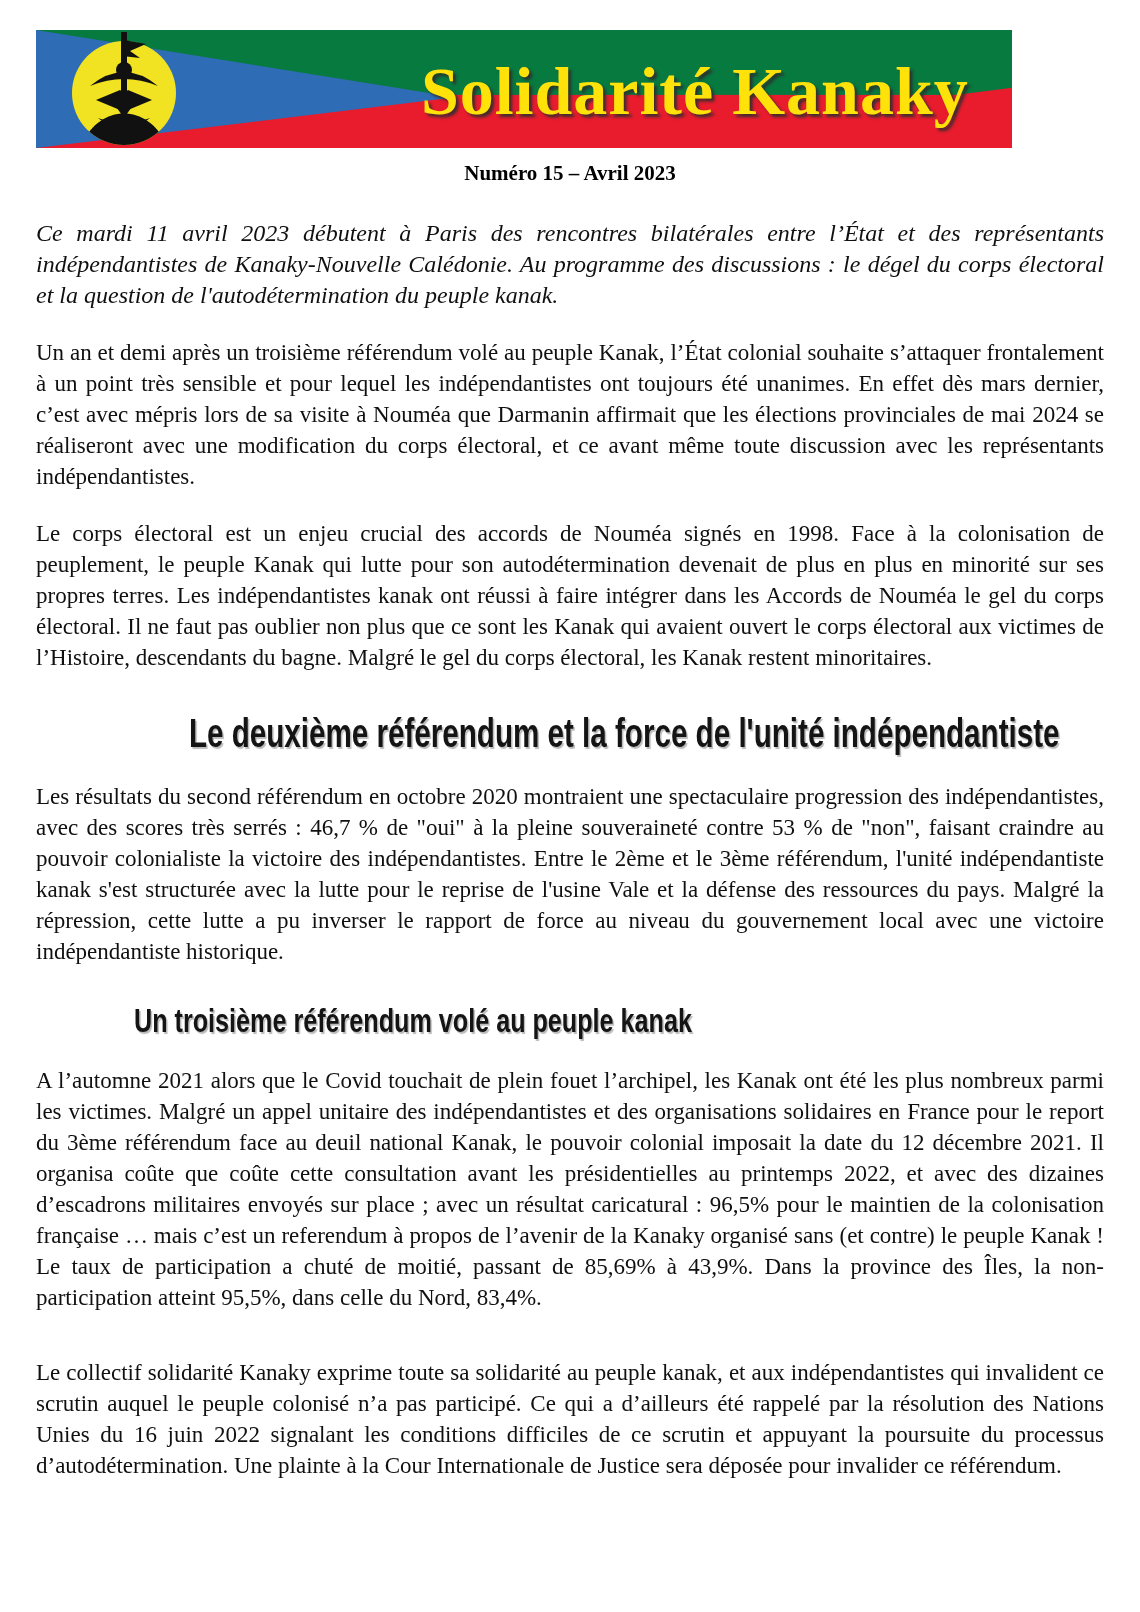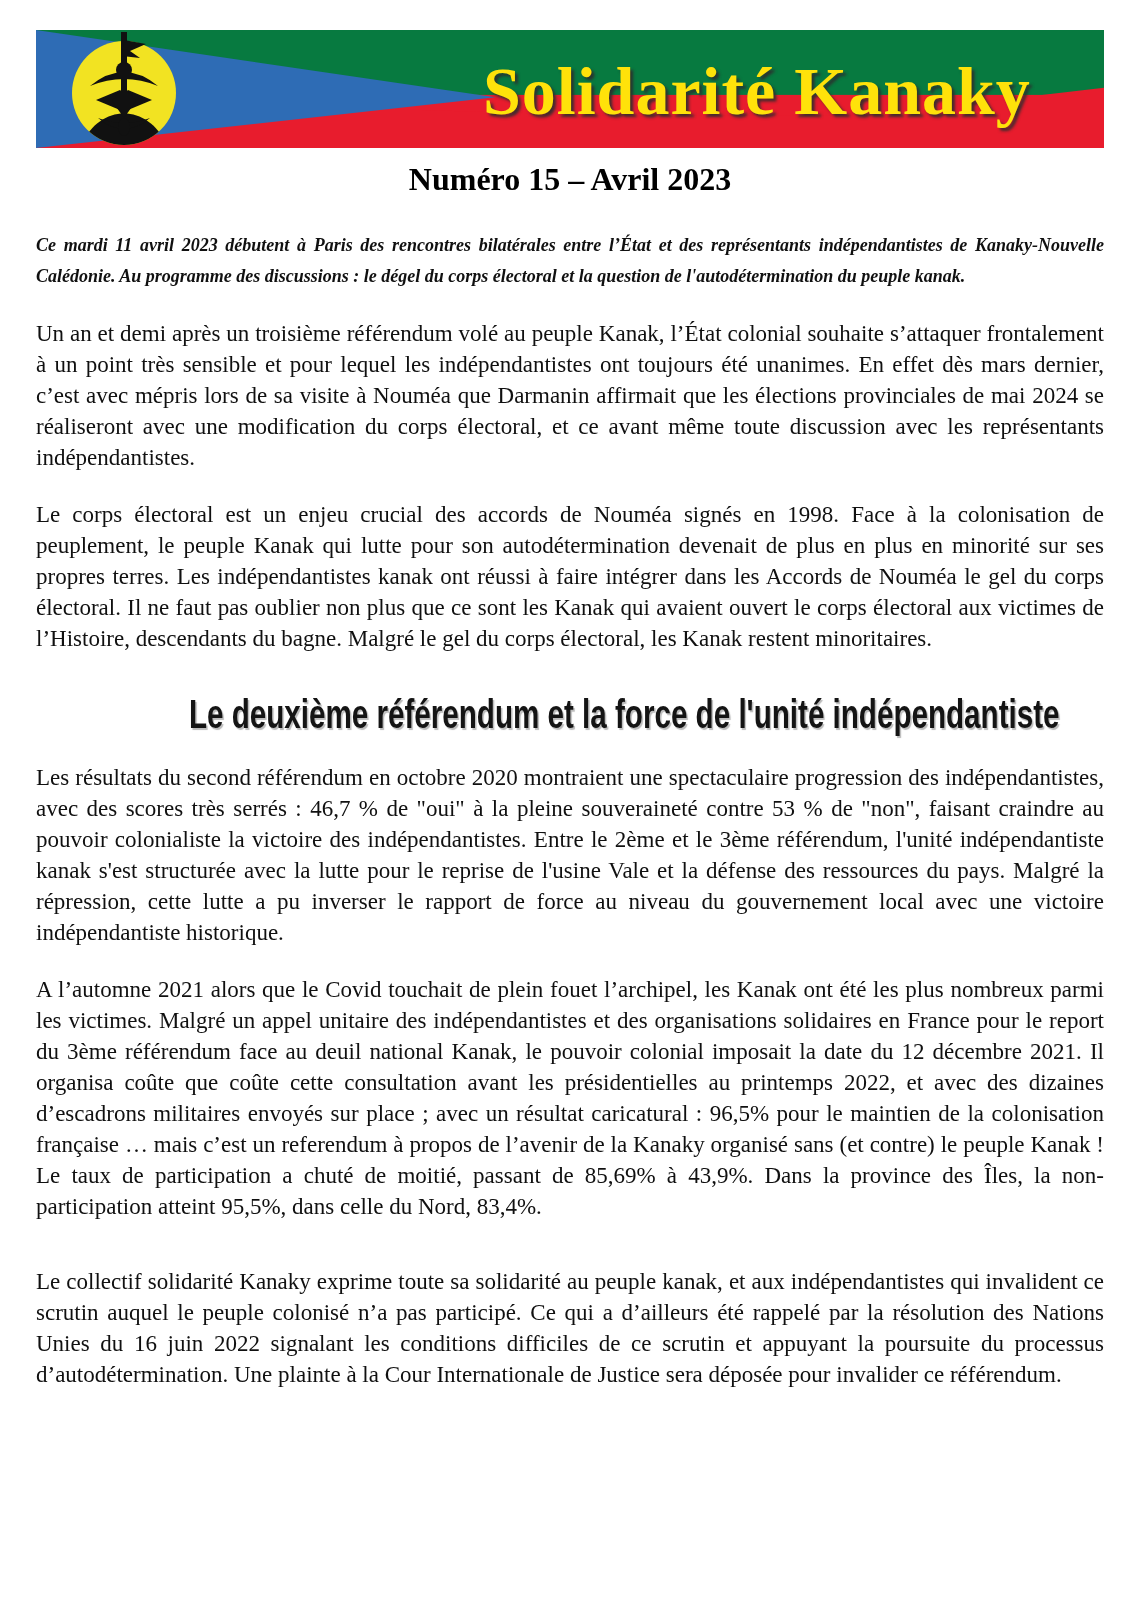--- a/index.html
+++ b/index.html
@@ -12,24 +12,25 @@
     width: 1140px;
     min-height: 1612px;
     box-sizing: border-box;
     padding: 30px 36px 40px 36px;
     background: #ffffff;
   }
 
   
   .banner {
     position: relative;
-    width: 1068px;
+    width: 960px;
     height: 118px;
     background: linear-gradient(#077a40 0 0) top/100% 55% no-repeat, #e81c2d;
     overflow: hidden;
+    padding-left: 16px;
   }
   .banner .red-wave {
     position: absolute; inset: 0;
     background: #e81c2d;
     clip-path: polygon(0 58%, 30% 66%, 55% 73%, 78% 72%, 100% 49%, 100% 100%, 0 100%);
   }
   .banner .blue-triangle {
     position: absolute; inset: 0;
     background: #2e6cb5;
     clip-path: polygon(0 0, 43% 57%, 0 100%);
@@ -49,21 +50,21 @@
     text-shadow: 3px 3px 3px rgba(45,45,45,0.9);
     white-space: nowrap;
   }
 
   
   .issue-line {
     margin-top: 13px;
     text-align: center;
     font-family: "Liberation Serif", serif;
     font-weight: bold;
-    font-size: 32px;
+    font-size: 21px;
     color: #000;
   }
 
   
   .headline { margin-top: 52px; }
   .headline .hl-line {
     display: block;
     font-family: "Liberation Sans", sans-serif;
     font-weight: bold;
     font-size: 47px;
@@ -73,24 +74,23 @@
     transform: scaleX(0.72);
     transform-origin: 0 50%;
     letter-spacing: 0px;
     text-shadow: 2px 2px 1px rgba(60,60,60,0.35);
   }
 
   
   .lead {
     margin-top: 32px;
     font-style: italic;
-    font-size: 18px;
+    font-size: 24px;
     line-height: 31px;
     text-align: justify;
-    font-weight: bold;
   }
   .para {
     margin-top: 26px;
     font-size: 23px;
     line-height: 31px;
     text-align: justify;
     hyphens: auto;
   }
   .para.last { margin-top: 44px; }
 
@@ -152,16 +152,19 @@
   <p class="lead">Ce mardi 11 avril 2023 débutent à Paris des rencontres bilatérales entre l’État et des représentants indépendantistes de Kanaky-Nouvelle Calédonie. Au programme des discussions : le dégel du corps électoral et la question de l'autodétermination du peuple kanak.</p>
 
   <p class="para">Un an et demi après un troisième référendum volé au peuple Kanak, l’État colonial souhaite s’attaquer frontalement à un point très sensible et pour lequel les indépendantistes ont toujours été unanimes. En effet dès mars dernier, c’est avec mépris lors de sa visite à Nouméa que Darmanin affirmait que les élections provinciales de mai 2024 se réaliseront avec une modification du corps électoral, et ce avant même toute discussion avec les représentants indépendantistes.</p>
   <p class="para">Le corps électoral est un enjeu crucial des accords de Nouméa signés en 1998. Face à la colonisation de peuplement, le peuple Kanak qui lutte pour son autodétermination devenait de plus en plus en minorité sur ses propres terres. Les indépendantistes kanak ont réussi à faire intégrer dans les Accords de Nouméa le gel du corps électoral. Il ne faut pas oublier non plus que ce sont les Kanak qui avaient ouvert le corps électoral aux victimes de l’Histoire, descendants du bagne. Malgré le gel du corps électoral, les Kanak restent minoritaires.</p>
 
   <div class="section-heading big">
     <span class="sh-inner">Le deuxième référendum et la force de l'unité indépendantiste</span>
   </div>
   <p class="para">Les résultats du second référendum en octobre 2020 montraient une spectaculaire progression des indépendantistes, avec des scores très serrés : 46,7 % de "oui" à la pleine souveraineté contre 53 % de "non", faisant craindre au pouvoir colonialiste la victoire des indépendantistes. Entre le 2ème et le 3ème référendum, l'unité indépendantiste kanak s'est structurée avec la lutte pour le reprise de l'usine Vale et la défense des ressources du pays. Malgré la répression, cette lutte  a pu inverser le rapport de force au niveau du gouvernement local avec une victoire indépendantiste historique.</p>
 
+  <div class="section-heading small">
+    <span class="sh-inner">Un troisième référendum volé au peuple kanak</span>
+  </div>
   <p class="para">A l’automne 2021 alors que le Covid touchait de plein fouet l’archipel, les Kanak ont été les plus nombreux parmi les victimes. Malgré un appel unitaire des indépendantistes et des organisations solidaires en France pour le report du 3ème référendum face au deuil national Kanak, le pouvoir colonial imposait la date du 12 décembre 2021. Il organisa coûte que coûte cette consultation avant les présidentielles au printemps 2022, et avec des dizaines d’escadrons militaires envoyés sur place ; avec un résultat caricatural : 96,5% pour le maintien de la colonisation française … mais c’est un referendum à propos de l’avenir de la Kanaky organisé sans (et contre) le peuple Kanak ! Le taux de participation a chuté de moitié, passant de 85,69% à 43,9%. Dans la province des Îles, la non-participation atteint 95,5%, dans celle du Nord, 83,4%.</p>
   <p class="para last">Le collectif solidarité Kanaky exprime toute sa solidarité au peuple kanak, et aux indépendantistes qui invalident ce scrutin auquel le peuple colonisé n’a pas participé. Ce qui a d’ailleurs été rappelé par la résolution des Nations Unies du 16 juin 2022 signalant les conditions difficiles de ce scrutin et appuyant la poursuite du processus d’autodétermination. Une plainte à la Cour Internationale de Justice sera déposée pour invalider ce référendum.</p>
 
 </div>
 
 </body></html>

